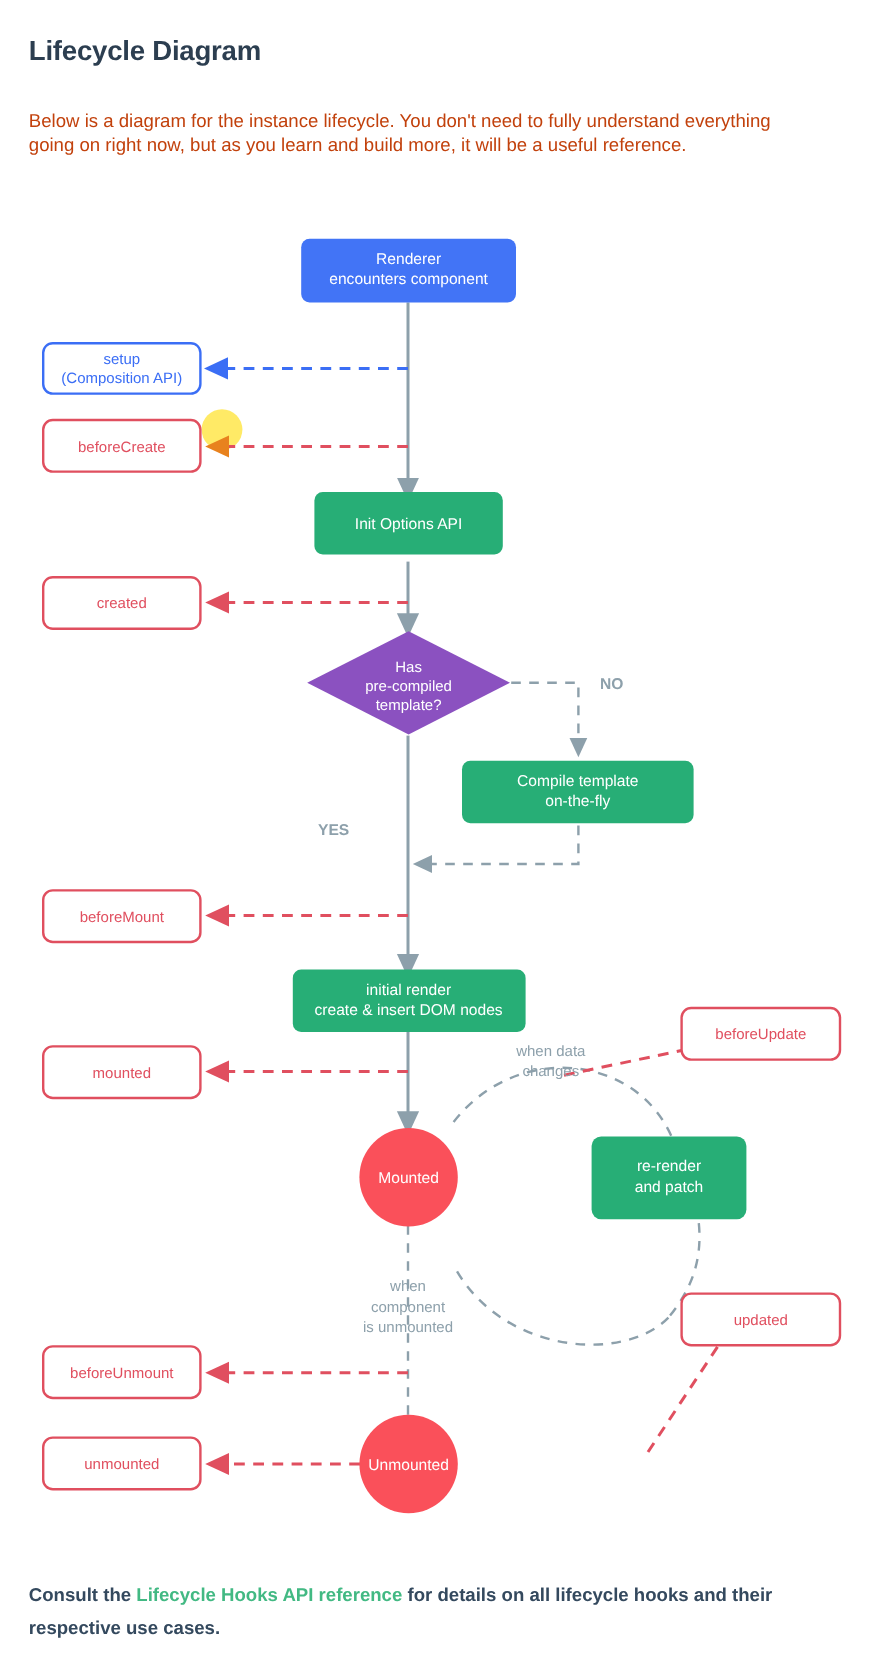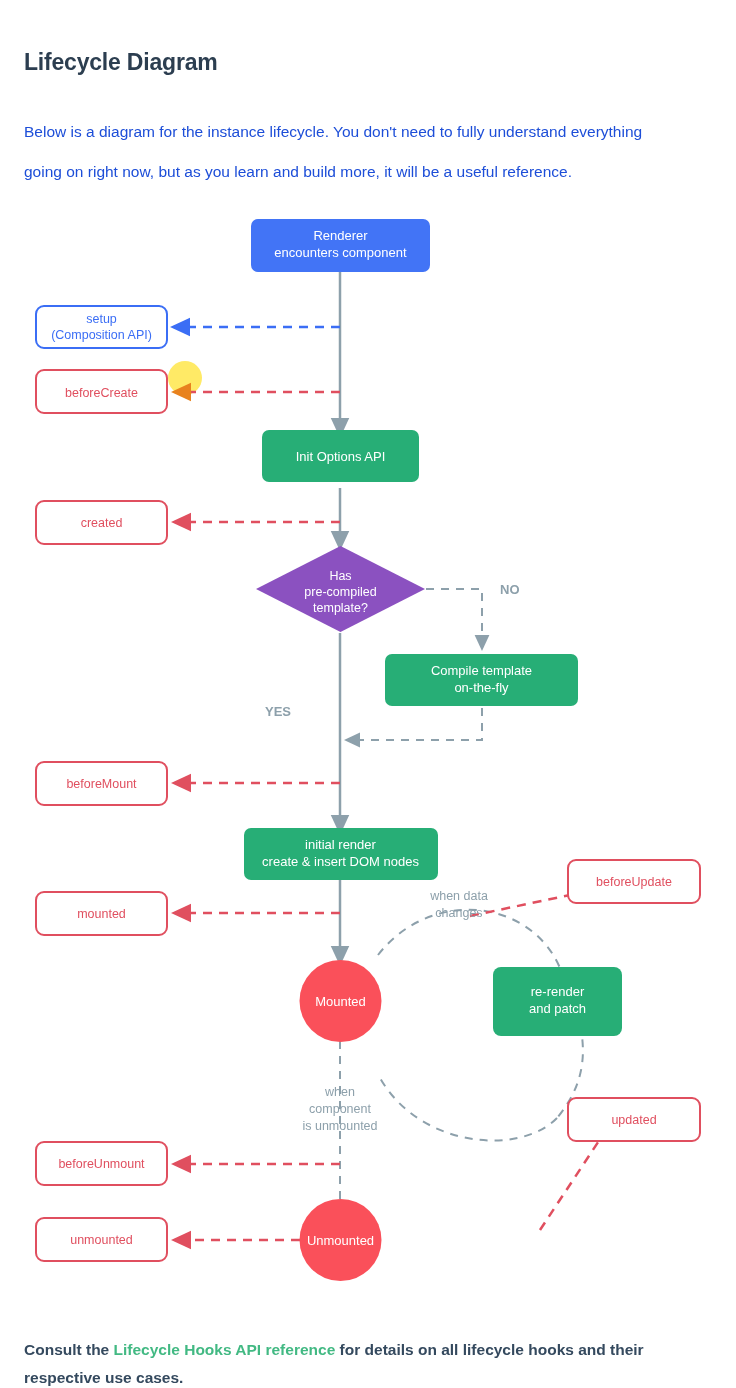--- a/index.html
+++ b/index.html
@@ -7,37 +7,37 @@
     margin: 0; padding: 0;
     background: #ffffff;
   }
   body {
     width: 736px; height: 1388px;
     font-family: "Liberation Sans", sans-serif;
     color: #2c3e50;
     overflow: hidden;
     position: relative;
   }
-  .page { position: relative; width: 736px; height: 972px; margin-top: 20px; }
+  .page { position: relative; width: 736px; height: 972px; }
 
   .page-title {
     position: absolute;
     left: 24px; top: 14px;
     font-size: 23px;
     font-weight: bold;
     letter-spacing: -0.2px;
     color: #2c3e50;
   }
   .intro {
     position: absolute;
     left: 24px; top: 76px;
     width: 652px;
     font-size: 15.5px;
-    line-height: 40px;
-    color: #1d4ed8;
+    line-height: 20px;
+    color: #c2410c;
   }
   .outro {
     position: absolute;
     left: 24px; top: 1300px;
     width: 660px;
     font-size: 15.5px;
     line-height: 28px;
     color: #34495e;
     font-weight: bold;
   }

